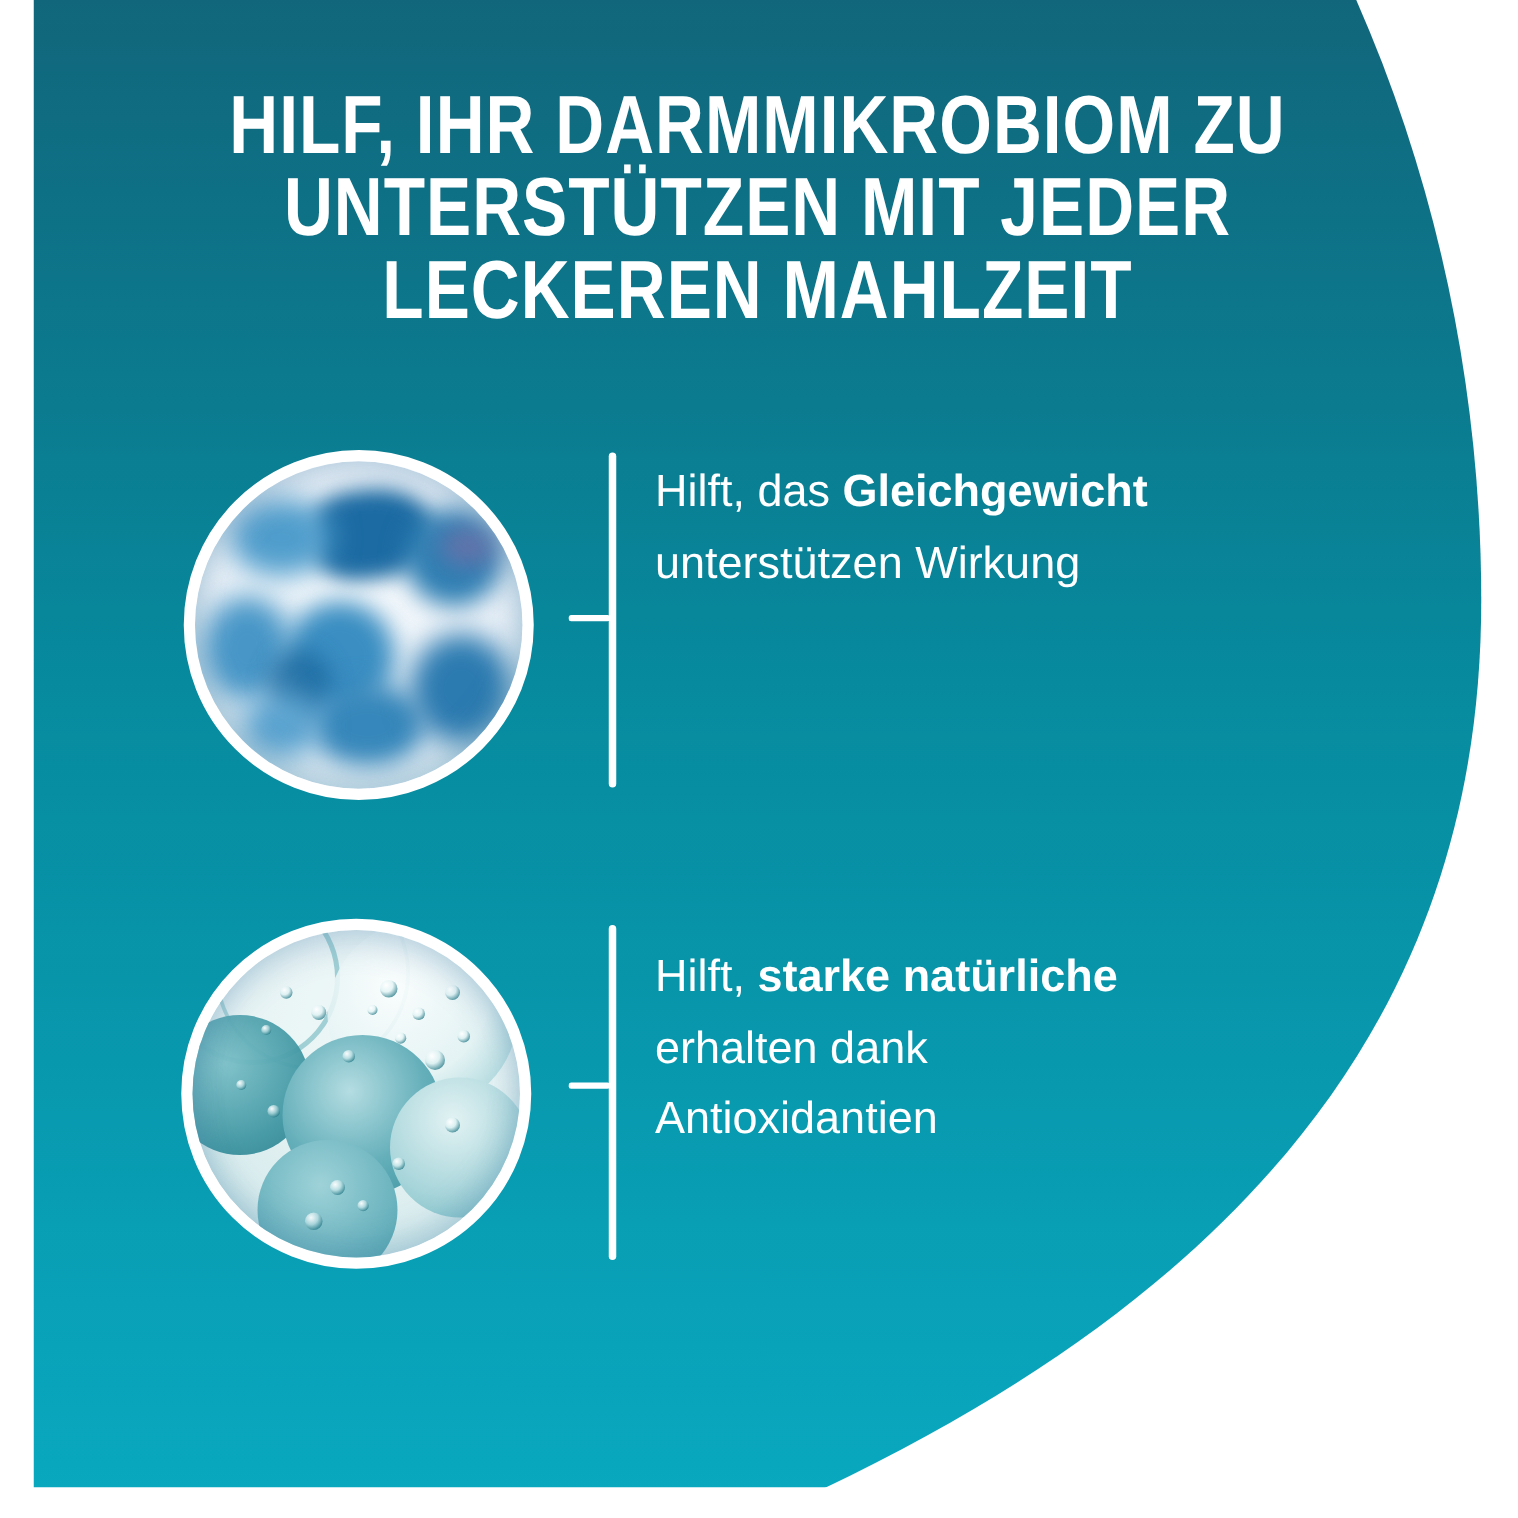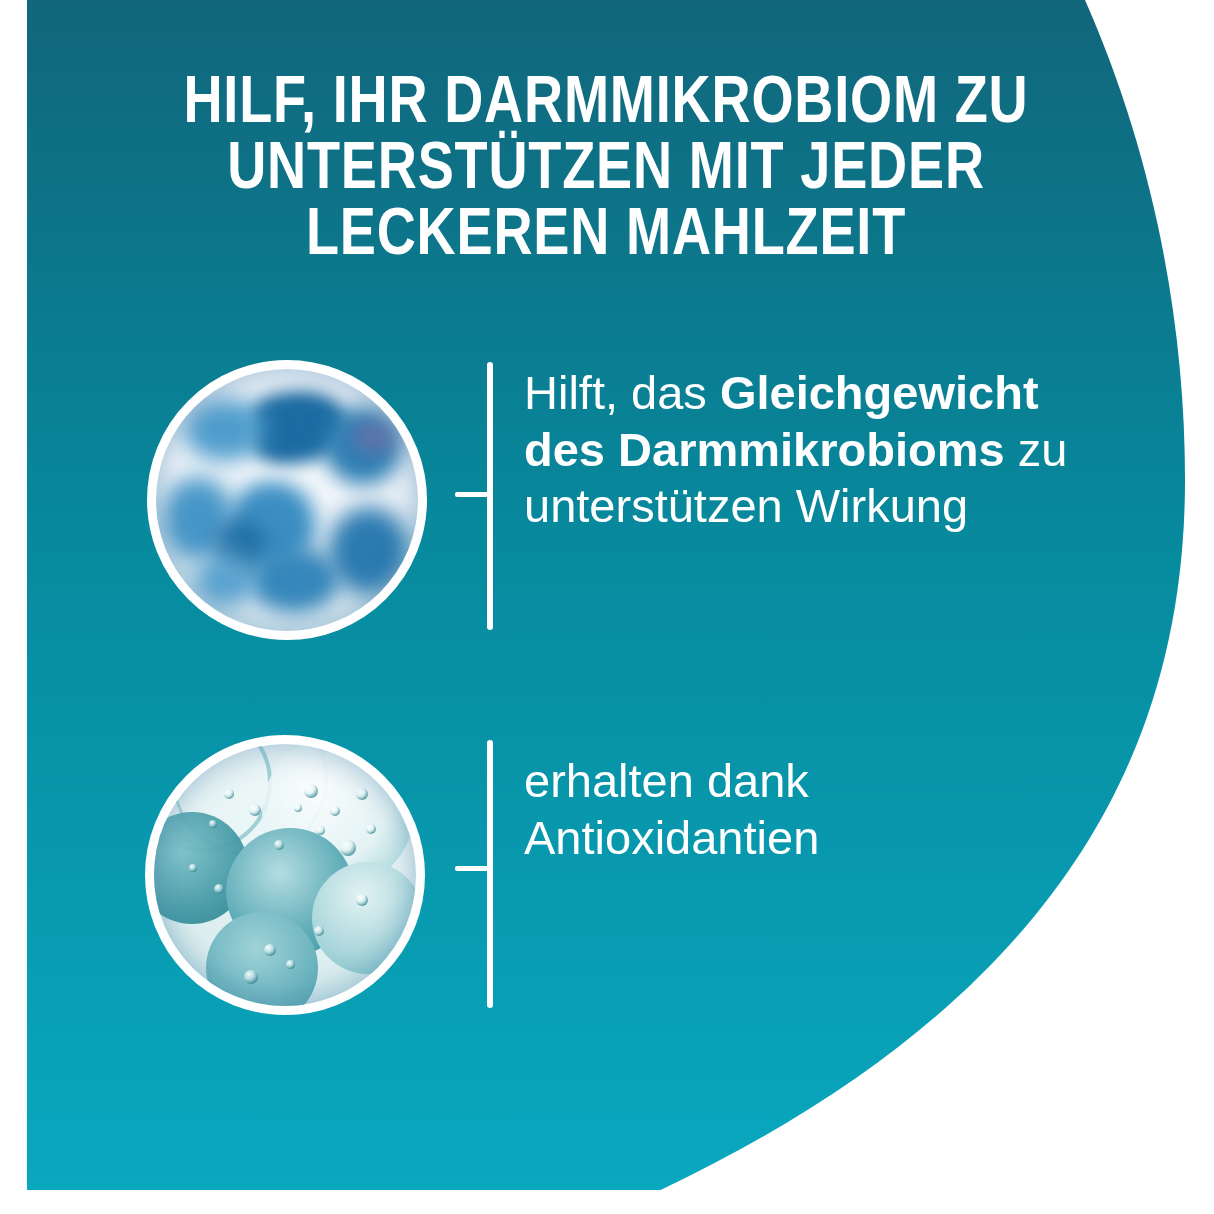--- a/index.html
+++ b/index.html
@@ -45,21 +45,21 @@
 
   
   .divider-v{position:absolute;width:6px;background:#ffffff;border-radius:3px;}
   .divider-tick{position:absolute;height:5px;background:#ffffff;border-radius:2px;}
   #divider1-v{left:487px;top:362px;height:268px;}
   #divider1-tick{left:455px;top:492px;width:33px;}
   #divider2-v{left:487px;top:740px;height:268px;}
   #divider2-tick{left:455px;top:866px;width:33px;}
 
   
-  .benefit-text{position:absolute;color:#ffffff;font-size:47px;line-height:56.5px;font-weight:normal;}
+  .benefit-text{position:absolute;color:#ffffff;font-size:36px;line-height:56.5px;font-weight:normal;}
   #benefit1-text{left:524px;top:365px;width:620px;}
   #benefit2-text{left:524px;top:753px;width:620px;}
   .benefit-line{white-space:nowrap;}
   .benefit-line .bold{font-weight:bold;}
 </style>
 </head>
 <body>
 
 <div class="canvas">
 
@@ -96,21 +96,20 @@
       <div class="blob" style="left:38px;top:186px;width:62px;height:52px;background:#5aa3d0;filter:blur(11px);"></div>
       <div class="circle-shade"></div>
     </div>
   </div>
 
   <div class="divider-v" id="divider1-v"></div>
   <div class="divider-tick" id="divider1-tick"></div>
 
   <div class="benefit-text" id="benefit1-text">
     <div class="benefit-line"><span>Hilft, das </span><span class="bold">Gleichgewicht</span><span></span></div>
-    <div class="benefit-line"><span></span><span class="bold">des Darmmikrobioms</span><span> zu</span></div>
     <div class="benefit-line"><span>unterstützen Wirkung</span><span class="bold"></span><span></span></div>
   </div>
 
   <div class="circle-wrap" id="circle2-wrap">
     <div class="crescent"></div>
     <div class="benefit-circle" id="bubble-circle">
       <div class="bubble-base"></div>
       <div class="ring" style="left:-22px;top:-32px;width:132px;height:132px;border:4px solid rgba(96,175,184,0.55);background:rgba(240,250,250,0.35);"></div>
       <div class="ring" style="left:18px;top:-44px;width:150px;height:150px;border:3px solid rgba(96,175,184,0.45);"></div>
       <div class="sphere" style="left:108px;top:-8px;width:152px;height:152px;background:radial-gradient(circle at 35% 35%, rgba(250,253,253,0.95) 0%, rgba(226,242,243,0.80) 55%, rgba(150,205,211,0.90) 92%, rgba(110,180,188,0.95) 100%);"></div>
@@ -139,17 +138,18 @@
           <div class="drop" style="left: 35px; top: 120px; width: 8px; height: 8px;"></div>
         </div>
       <div class="circle-shade"></div>
     </div>
   </div>
 
   <div class="divider-v" id="divider2-v"></div>
   <div class="divider-tick" id="divider2-tick"></div>
 
   <div class="benefit-text" id="benefit2-text">
+    <div class="benefit-line"><span>Hilft, </span><span class="bold">starke natürliche</span><span></span></div>
     <div class="benefit-line"><span>erhalten dank</span><span class="bold"></span><span></span></div>
     <div class="benefit-line"><span>Antioxidantien</span><span class="bold"></span><span></span></div>
   </div>
 
 </div>
 
 </body></html>

